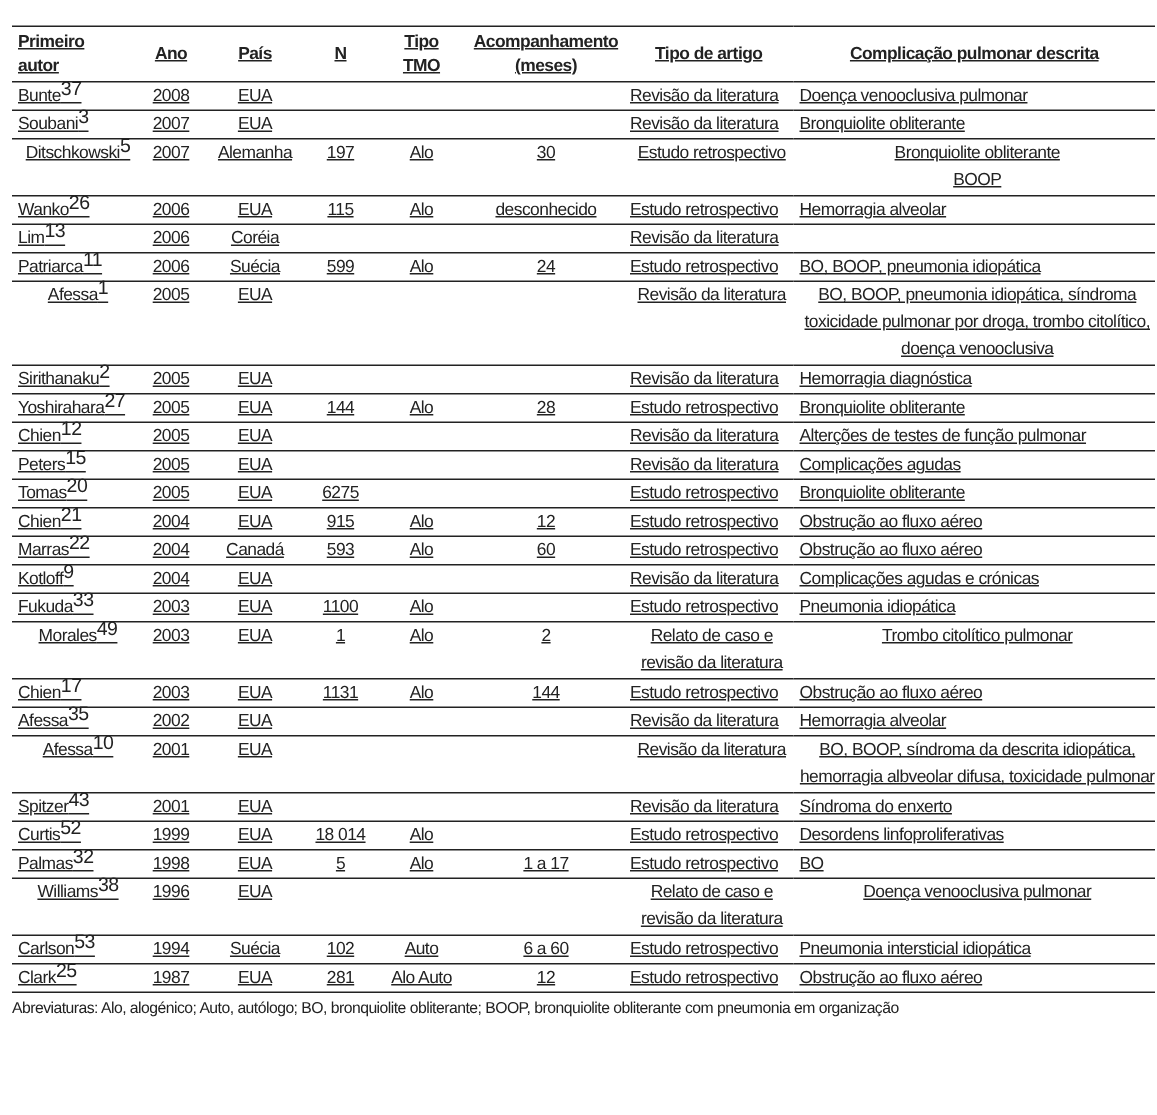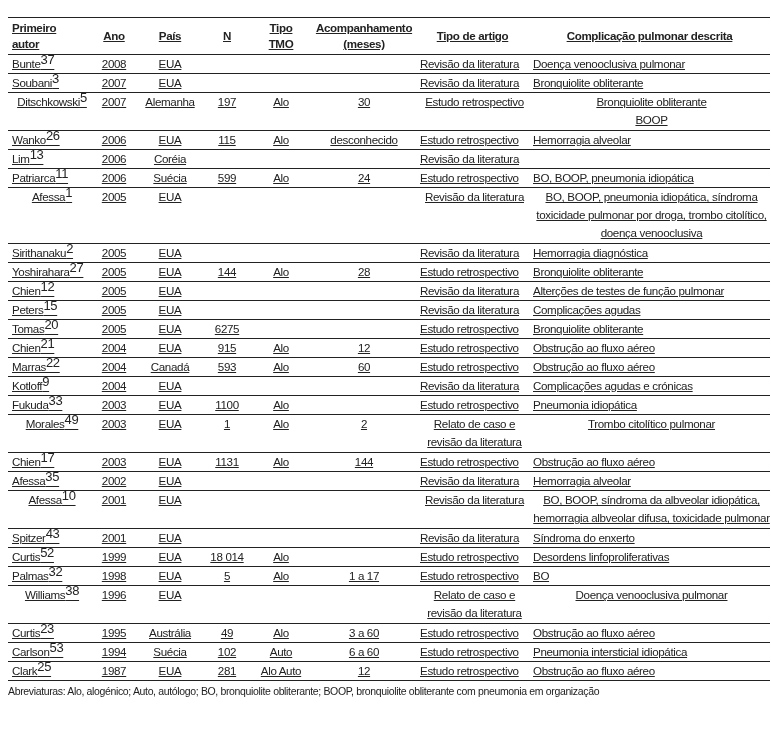--- a/index.html
+++ b/index.html
@@ -340,21 +340,21 @@
           <td class="l"><span>Afessa</span><sup>10</sup></td>
           <td class="c">2001</td>
           <td class="c">EUA</td>
           <td class="c"></td>
           <td class="c"></td>
           <td class="c"></td>
           <td class="l cell-lines">
             <span>Revisão da literatura</span>
           </td>
           <td class="l cell-lines">
-            <span>BO, BOOP, síndroma da albveolar idiopática,</span>
+            <span>BO, BOOP, síndroma da descrita idiopática,</span>
             <span>hemorragia albveolar difusa, toxicidade pulmonar</span>
           </td>
         </tr>
         <tr>
           <td class="l"><span>Spitzer</span><sup>43</sup></td>
           <td class="c">2001</td>
           <td class="c">EUA</td>
           <td class="c"></td>
           <td class="c"></td>
           <td class="c"></td>
@@ -399,34 +399,20 @@
           <td class="c">EUA</td>
           <td class="c"></td>
           <td class="c"></td>
           <td class="c"></td>
           <td class="l cell-lines">
             <span>Relato de caso e</span>
             <span>revisão da literatura</span>
           </td>
           <td class="l cell-lines">
             <span>Doença venooclusiva pulmonar</span>
-          </td>
-        </tr>
-        <tr>
-          <td class="l"><span>Curtis</span><sup>23</sup></td>
-          <td class="c">1995</td>
-          <td class="c">Austrália</td>
-          <td class="c">49</td>
-          <td class="c">Alo</td>
-          <td class="c">3 a 60</td>
-          <td class="l cell-lines">
-            <span>Estudo retrospectivo</span>
-          </td>
-          <td class="l cell-lines">
-            <span>Obstrução ao fluxo aéreo</span>
           </td>
         </tr>
         <tr>
           <td class="l"><span>Carlson</span><sup>53</sup></td>
           <td class="c">1994</td>
           <td class="c">Suécia</td>
           <td class="c">102</td>
           <td class="c">Auto</td>
           <td class="c">6 a 60</td>
           <td class="l cell-lines">

